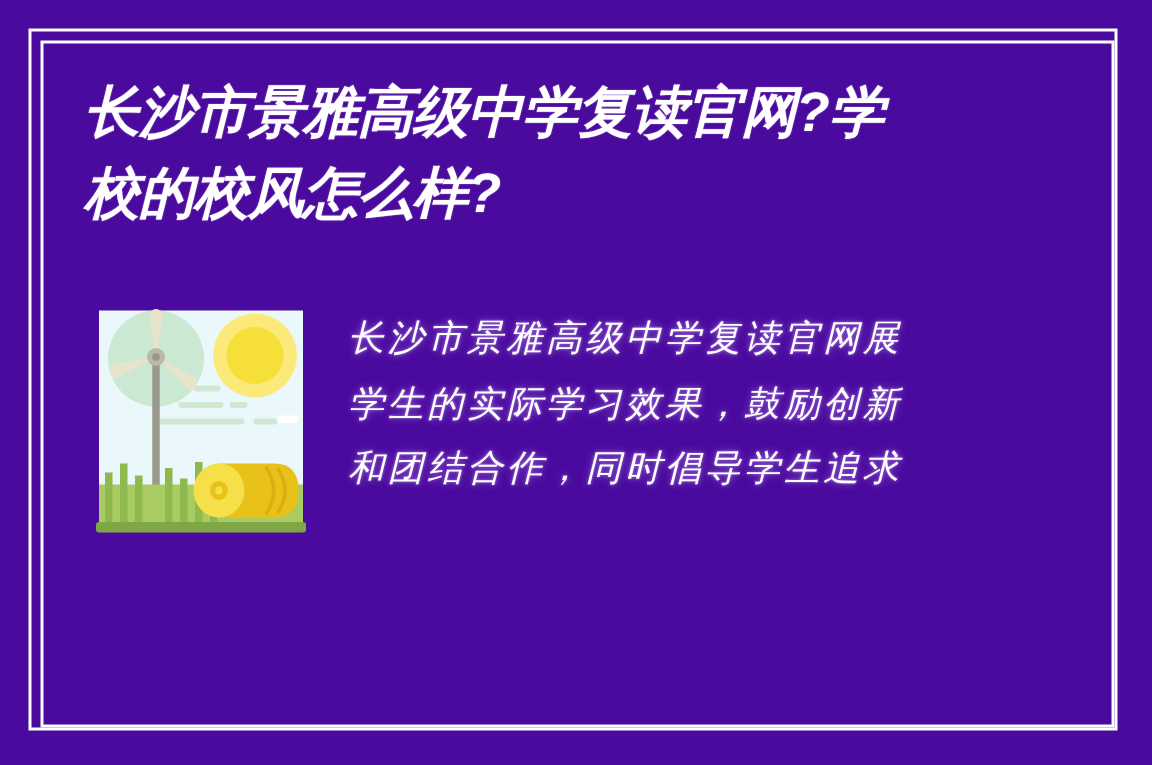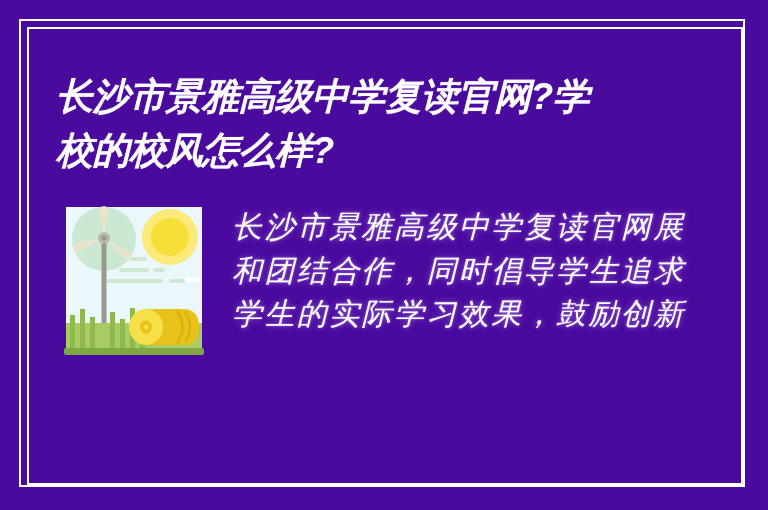--- a/index.html
+++ b/index.html
@@ -40,21 +40,21 @@
     height: 458px;
     border: 2px solid #ffffff;
     box-sizing: border-box;
     pointer-events: none;
   }
 
   
   #title-block {
     position: absolute;
     left: 56px;
-    top: 70px;
+    top: 48px;
     width: 640px;
   }
   .title-line {
     display: block;
     color: #ffffff;
     font-family: "Liberation Sans", sans-serif;
     font-size: 37px;
     font-weight: bold;
     font-style: italic;
     letter-spacing: -0.5px;
@@ -77,21 +77,21 @@
   #body-copy {
     position: absolute;
     left: 232px;
     top: 205px;
     width: 430px;
   }
   .body-line {
     display: block;
     color: #ffffff;
     font-family: "Liberation Serif", serif;
-    font-size: 30px;
+    font-size: 24px;
     font-style: italic;
     font-weight: 500;
     line-height: 43.5px;
     letter-spacing: 2.4px;
     white-space: nowrap;
     text-shadow: 0 0 6px rgba(150,100,220,0.85), 0 0 2px rgba(255,255,255,0.5);
   }
 </style>
 </head>
 <body>
@@ -152,17 +152,17 @@
       <ellipse cx="89" cy="122" rx="17" ry="18" fill="#f5e04a"></ellipse>
       <ellipse cx="89" cy="122" rx="6" ry="6.4" fill="#e8c218"></ellipse>
       <ellipse cx="89" cy="122" rx="2.4" ry="2.6" fill="#f5e04a"></ellipse>
 
       <rect x="7" y="143" width="140" height="7" rx="2" fill="#7fa845"></rect>
     </svg>
   </div>
 
   <div id="body-copy">
     <span class="body-line">长沙市景雅高级中学复读官网展</span>
+    <span class="body-line">学生的实际学习效果，鼓励创新</span>
     <span class="body-line">和团结合作，同时倡导学生追求</span>
-    <span class="body-line">学生的实际学习效果，鼓励创新</span>
   </div>
 
 </div>
 
 </body></html>

